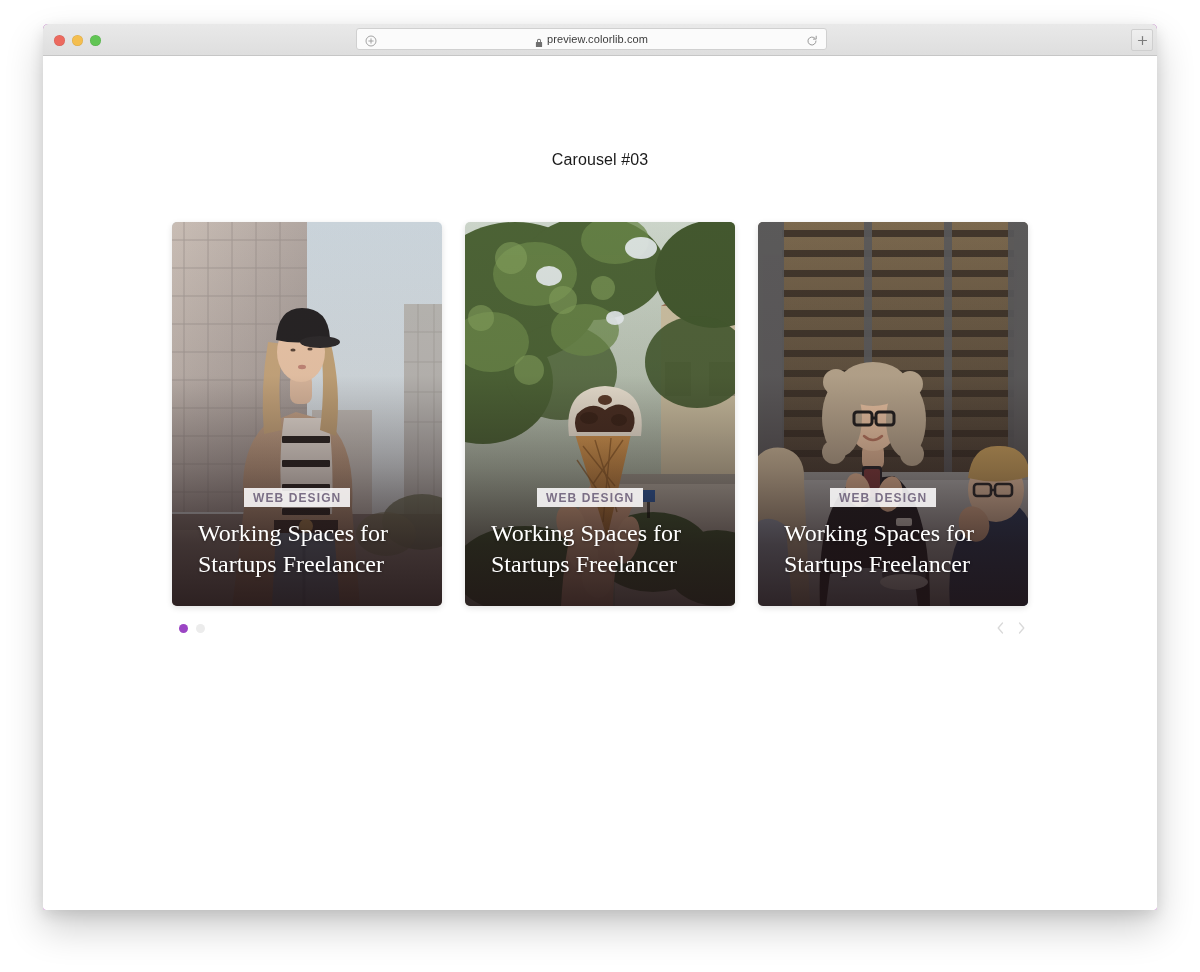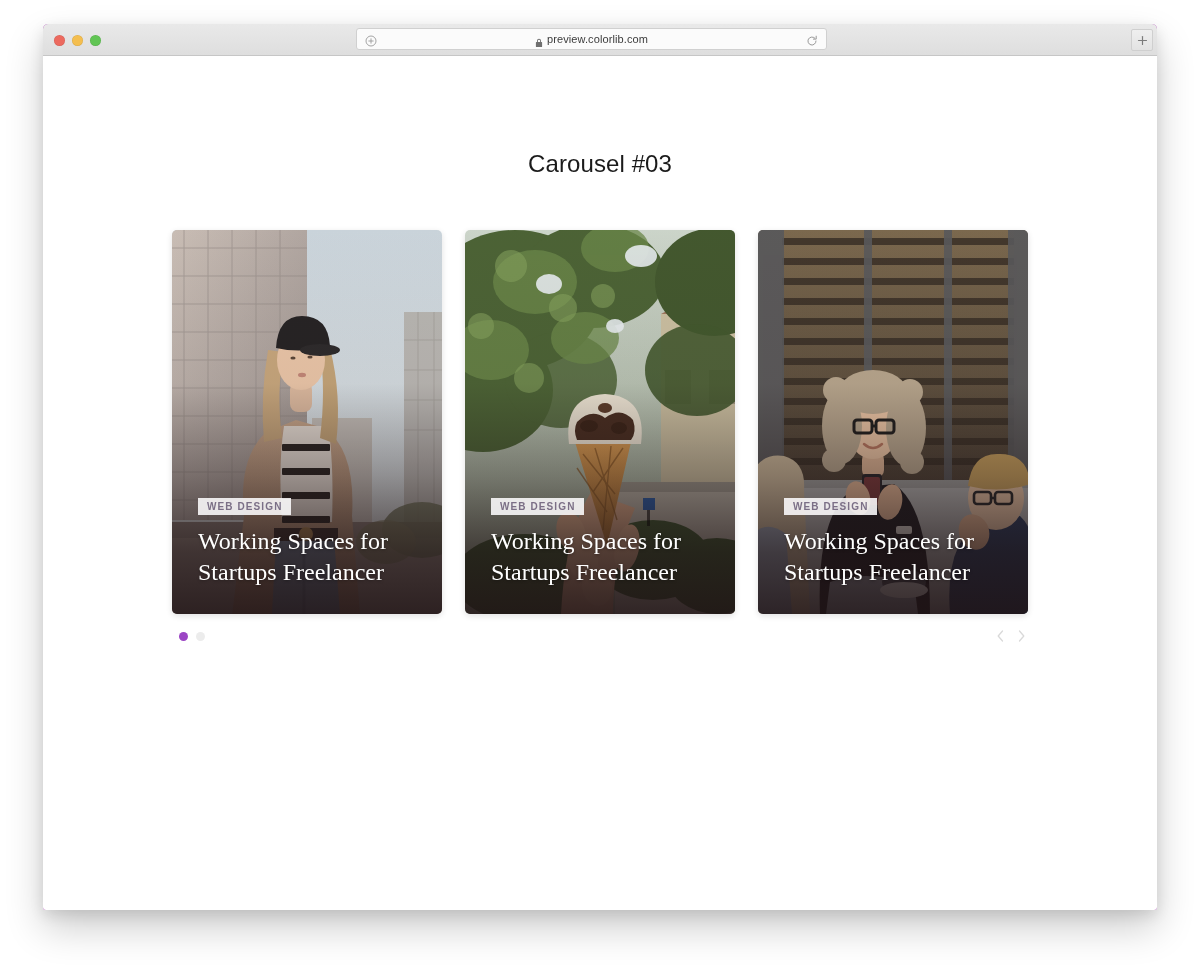--- a/index.html
+++ b/index.html
@@ -123,21 +123,21 @@
   
   .page {
     position: relative;
     height: 854px;
     background: #ffffff;
     overflow: hidden;
   }
 
   .page-title {
     text-align: center;
-    font-size: 24px;
+    font-size: 16px;
     font-weight: 400;
     color: #1b1b1b;
     letter-spacing: .1px;
     padding-top: 96px;
     line-height: 1;
   }
 
   
   .carousel {
     position: relative;
@@ -183,26 +183,27 @@
     position: absolute;
     left: 26px;
     right: 20px;
     bottom: 26px;
   }
 
   .card-badge {
     display: inline-block;
     background: rgba(253,252,253,0.88);
     color: #7b6f86;
-    font-size: 10px;
+    font-size: 12px;
     font-weight: 700;
     letter-spacing: 1.1px;
     padding: 4px 9px 3px 9px;
     line-height: 1;
     margin-bottom: 11px;
+    margin-left: 46px;
   }
 
   .card-title {
     font-family: "Liberation Serif", serif;
     font-size: 24px;
     line-height: 1.3;
     font-weight: 400;
     color: #ffffff;
     text-shadow: 0 1px 3px rgba(0,0,0,0.35);
   }

